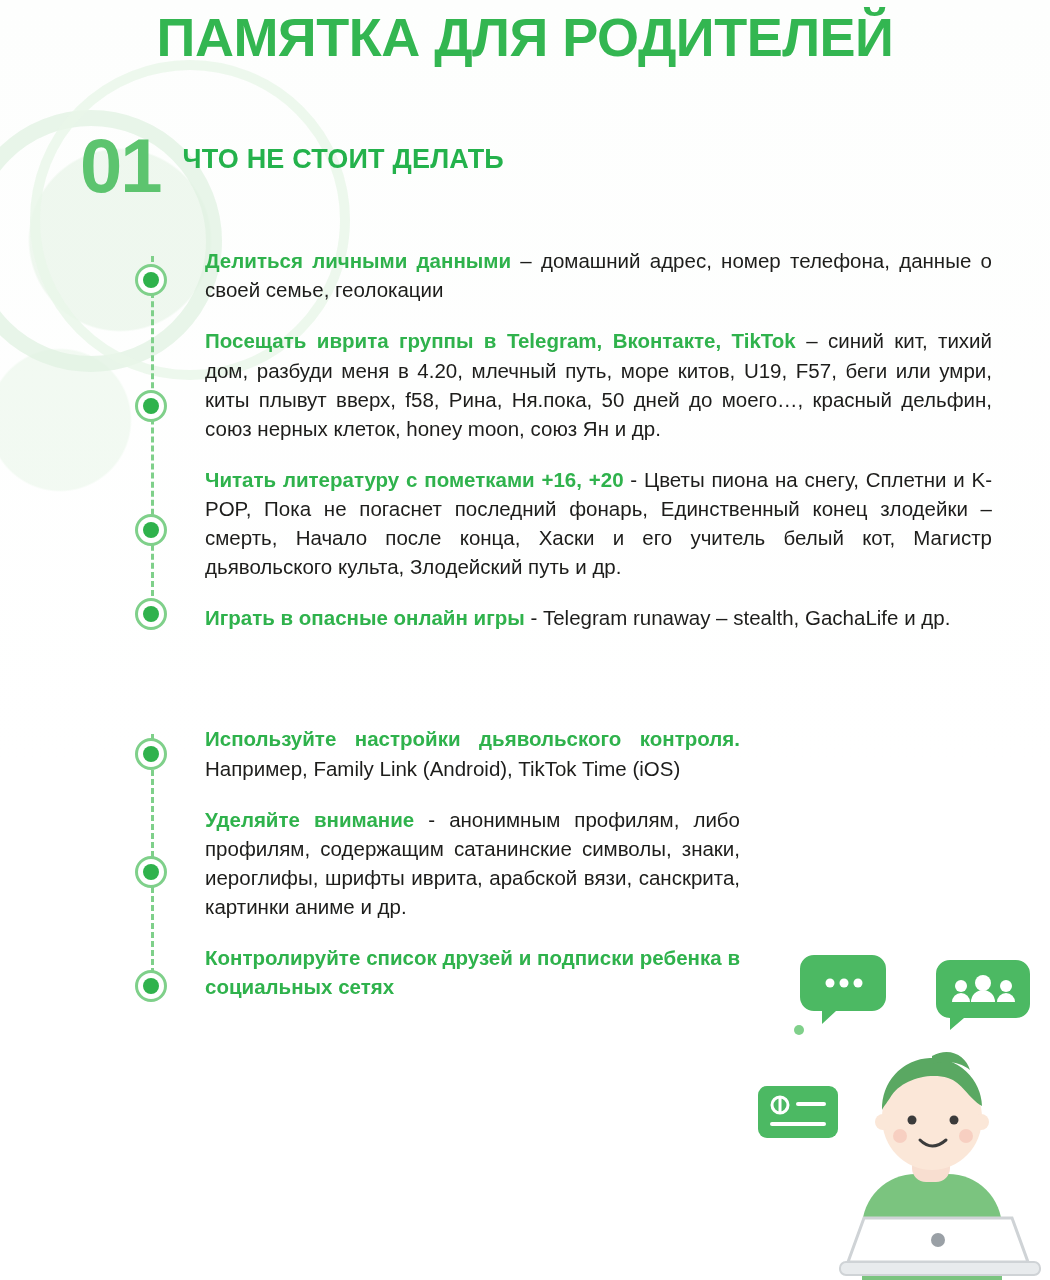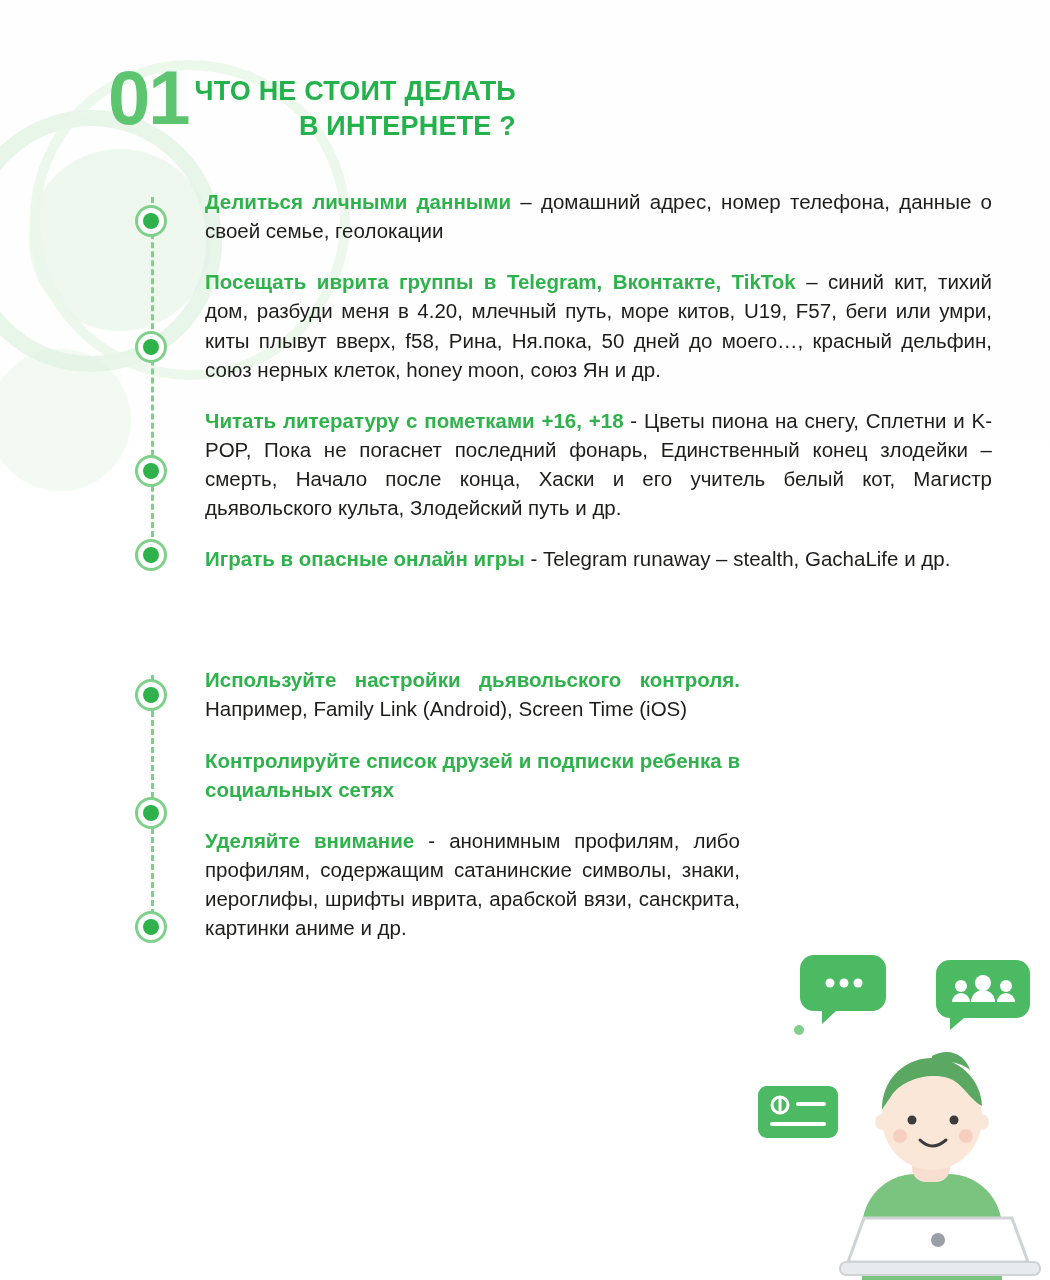--- a/index.html
+++ b/index.html
@@ -47,22 +47,22 @@
     z-index: 3;
   }
 
   .section {
     position: relative;
     z-index: 3;
   }
   .sec-head {
     display: flex;
     align-items: flex-start;
-    gap: 6px;
-    padding-left: 108px;
+    gap: 22px;
+    padding-left: 80px;
   }
   .sec-num {
     color: #5dc46f;
     font-size: 76px;
     font-weight: 800;
     line-height: 0.95;
     letter-spacing: -2px;
   }
   .sec-title {
     color: #24b24c;
@@ -141,68 +141,68 @@
   }
 </style>
 </head>
 <body>
 
 <div class="page">
 
   <div class="swirl a"></div>
   <div class="swirl b"></div>
 
+  <h1 class="title">ПАМЯТКА ДЛЯ РОДИТЕЛЕЙ</h1>
 
   <div class="section" style="margin-top:62px;">
     <div class="sec-head">
       <div class="sec-num">01</div>
       <div class="sec-title">
         <div>ЧТО НЕ СТОИТ ДЕЛАТЬ</div>
-        <div>В ИНТЕРНЕТЕ ?</div>
       </div>
     </div>
 
     <div class="items">
       <div class="rail"></div>
       <div class="bullet" style="top:18px;"></div>
       <div class="bullet" style="top:144px;"></div>
       <div class="bullet" style="top:268px;"></div>
       <div class="bullet" style="top:352px;"></div>
 
       <p class="item">
         <span class="lead">Делиться личными данными</span><span> – домашний адрес, номер телефона, данные о своей семье, геолокации</span>
       </p>
       <p class="item">
         <span class="lead">Посещать иврита группы в Telegram, Вконтакте, TikTok</span><span> – синий кит, тихий дом, разбуди меня в 4.20, млечный путь, море китов, U19, F57, беги или умри, киты плывут вверх, f58, Рина, Ня.пока, 50 дней до моего…, красный дельфин, союз нерных клеток, honey moon, союз Ян и др.</span>
       </p>
       <p class="item">
-        <span class="lead">Читать литературу с пометками +16, +18</span><span> - Цветы пиона на снегу, Сплетни и K-POP, Пока не погаснет последний фонарь, Единственный конец злодейки – смерть, Начало после конца, Хаски и его учитель белый кот, Магистр дьявольского культа, Злодейский путь и др.</span>
+        <span class="lead">Читать литературу с пометками +16, +20</span><span> - Цветы пиона на снегу, Сплетни и K-POP, Пока не погаснет последний фонарь, Единственный конец злодейки – смерть, Начало после конца, Хаски и его учитель белый кот, Магистр дьявольского культа, Злодейский путь и др.</span>
       </p>
       <p class="item">
         <span class="lead">Играть в опасные онлайн игры</span><span> - Telegram runaway – stealth, GachaLife и др.</span>
       </p>
     </div>
   </div>
 
   <div class="section" style="margin-top:92px;">
 
     <div class="items narrow">
       <div class="rail"></div>
       <div class="bullet" style="top:14px;"></div>
       <div class="bullet" style="top:132px;"></div>
       <div class="bullet" style="top:246px;"></div>
 
       <p class="item">
-        <span class="lead">Используйте настройки дьявольского контроля.</span><span> Например, Family Link (Android), Screen Time (iOS)</span>
+        <span class="lead">Используйте настройки дьявольского контроля.</span><span> Например, Family Link (Android), TikTok Time (iOS)</span>
+      </p>
+      <p class="item">
+        <span class="lead">Уделяйте внимание</span><span> - анонимным профилям, либо профилям, содержащим сатанинские символы, знаки, иероглифы, шрифты иврита, арабской вязи, санскрита, картинки аниме и др.</span>
       </p>
       <p class="item">
         <span class="lead">Контролируйте список друзей и подписки ребенка в социальных сетях</span><span></span>
-      </p>
-      <p class="item">
-        <span class="lead">Уделяйте внимание</span><span> - анонимным профилям, либо профилям, содержащим сатанинские символы, знаки, иероглифы, шрифты иврита, арабской вязи, санскрита, картинки аниме и др.</span>
       </p>
     </div>
   </div>
 
   <svg class="art" viewBox="0 0 300 330">
 
     <g>
       <path d="M70 5 h58 a14 14 0 0 1 14 14 v28 a14 14 0 0 1 -14 14 h-36 l-14 13 v-13 h-8 a14 14 0 0 1 -14 -14 v-28 a14 14 0 0 1 14 -14 z" fill="#4cb963"></path>
       <circle cx="86" cy="33" r="4.5" fill="#ffffff"></circle>
       <circle cx="100" cy="33" r="4.5" fill="#ffffff"></circle>

